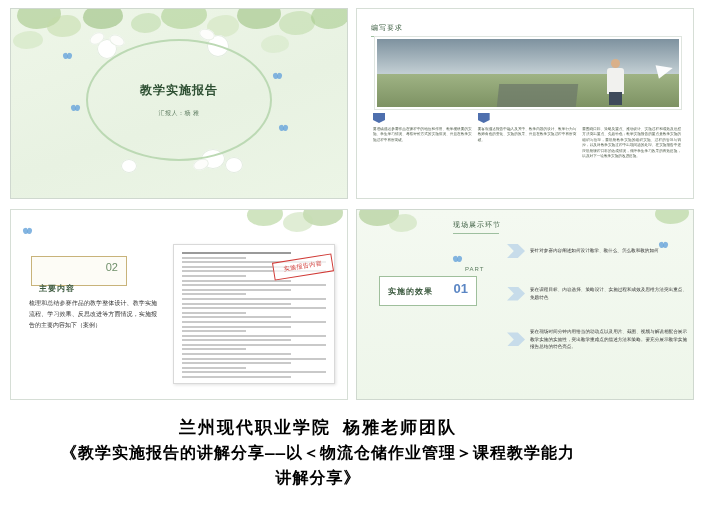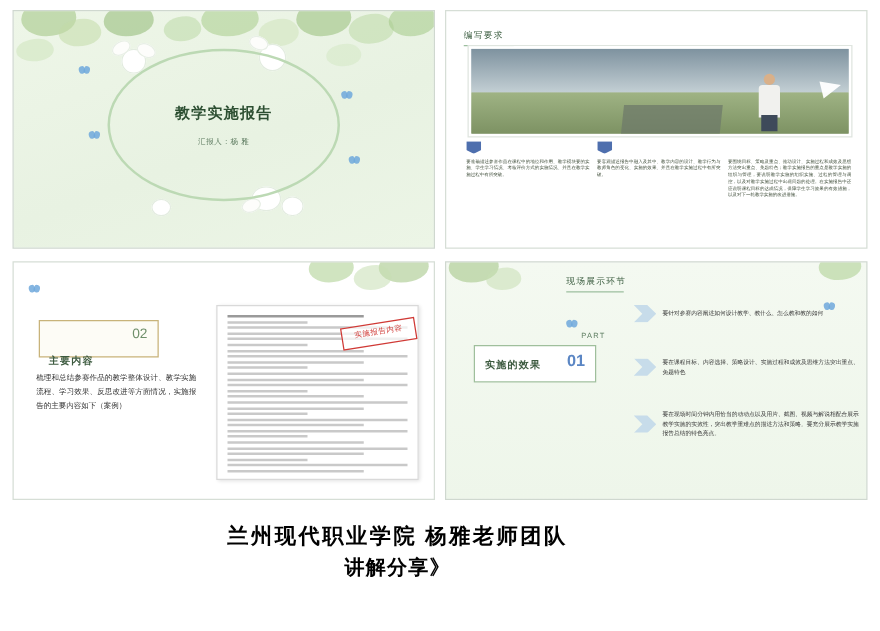--- a/index.html
+++ b/index.html
@@ -397,21 +397,21 @@
     text-align: justify;
   }
 
   
   .caption {
     position: absolute;
     left: 0;
     top: 416px;
     width: 636px;
     text-align: center;
-    font-family: Liberation Serif, serif;
+    font-family: Liberation Mono, monospace;
     color: #000000;
   }
   .caption .l1 {
     font-size: 17px;
     font-weight: bold;
     letter-spacing: 2px;
     line-height: 26px;
   }
   .caption .l2 {
     font-size: 16px;
@@ -576,16 +576,17 @@
       <div class="arrowrow r3">
         <div class="ar"></div>
         <div class="txt">要在现场时间分钟内用恰当的动动点以及用片、截图、视频与解说相配合展示教学实施的实效性，突出教学重难点的描述方法和策略。要充分展示教学实施报告总结的特色亮点。</div>
       </div>
     </div>
 
   </div>
 
   <div class="caption">
     <div class="l1">兰州现代职业学院    杨雅老师团队</div>
+    <div class="l2">《教学实施报告的讲解分享——以＜物流仓储作业管理＞课程教学能力</div>
     <div class="l3">讲解分享》</div>
   </div>
 
 </div>
 
 </body></html>

